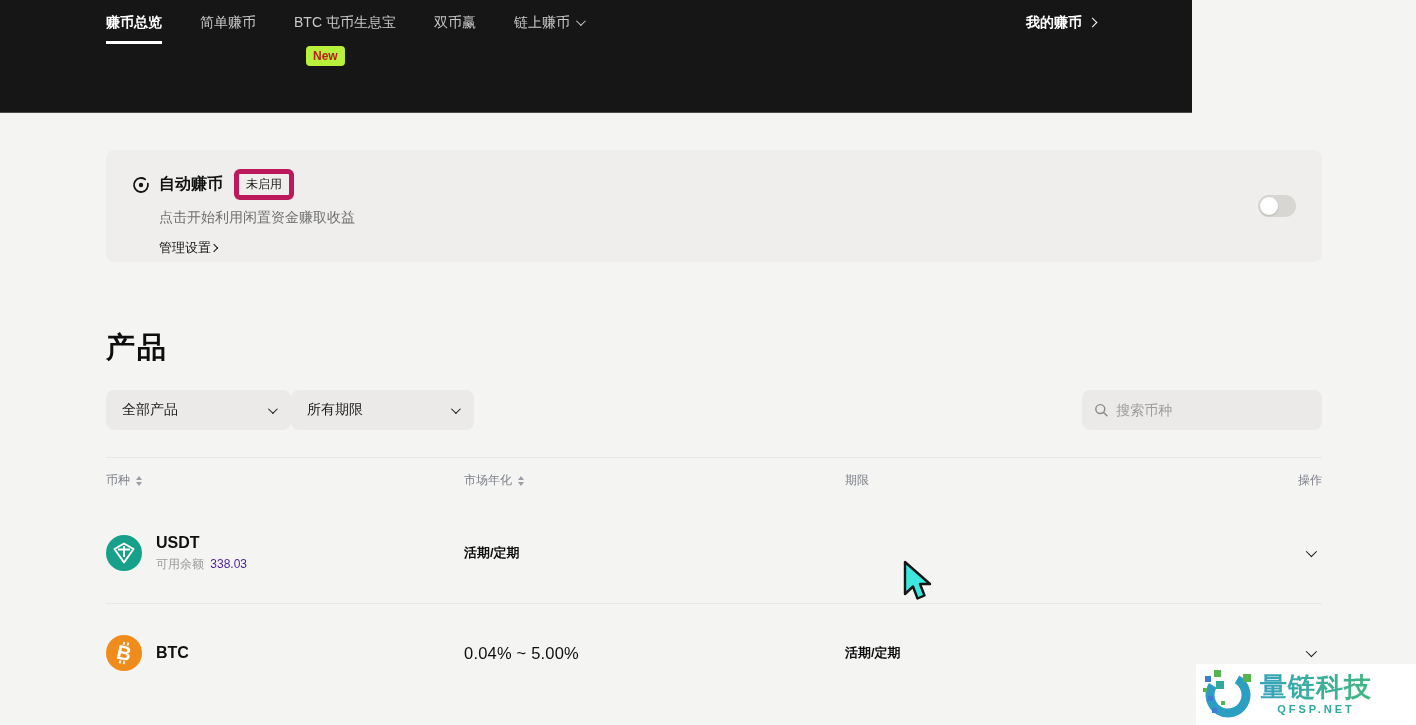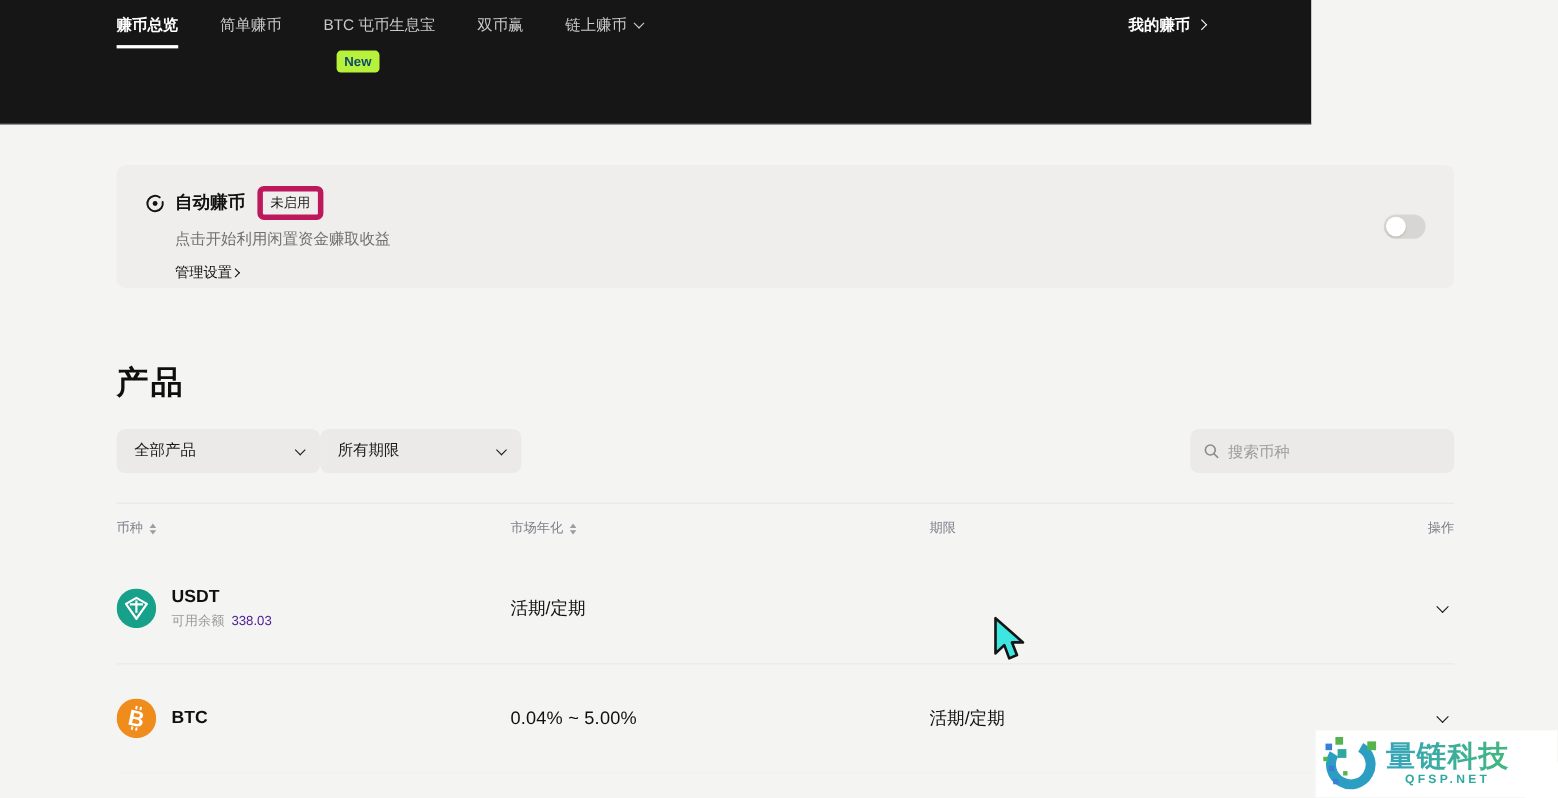--- a/index.html
+++ b/index.html
@@ -6,21 +6,21 @@
   html,body { width:1416px; height:725px; }
   body { font-family:"Liberation Sans","DejaVu Sans",sans-serif; background:#f4f4f3; overflow:hidden; position:relative; }
 
   
   .header { position:absolute; top:0; left:0; width:1192px; height:113px; background:#161616; border-bottom:1px solid #4a4a4a; }
   .nav { position:absolute; top:0; left:106px; height:45px; display:flex; align-items:center; gap:38px; }
   .nav-tab { color:#c9c9c9; font-size:14px; height:45px; display:flex; align-items:center; gap:6px; position:relative; cursor:pointer; white-space:nowrap; }
   .nav-tab.active { color:#ffffff; font-weight:bold; }
   .nav-tab.active::after { content:""; position:absolute; left:0; right:0; bottom:1px; height:3px; background:#ffffff; }
   .chev { display:inline-block; width:7px; height:7px; border-right:1.5px solid currentColor; border-bottom:1.5px solid currentColor; transform:rotate(45deg) translateY(-2px); }
-  .new-badge { position:absolute; left:306px; top:46px; background:#b8f13c; color:#0c4a6e; font-size:12px; font-weight:bold; padding:3px 7px; border-radius:4px; }
+  .new-badge { position:absolute; left:306px; top:46px; background:#b8f13c; color:#b91c1c; font-size:12px; font-weight:bold; padding:3px 7px; border-radius:4px; }
   .my-earn { position:absolute; top:0; right:96px; height:45px; display:flex; align-items:center; gap:7px; color:#ffffff; font-size:14px; font-weight:bold; cursor:pointer; }
   .chev-r { display:inline-block; width:7px; height:7px; border-right:1.7px solid currentColor; border-top:1.7px solid currentColor; transform:rotate(45deg); }
 
   
   .auto-card { position:absolute; left:106px; top:150px; width:1216px; height:112px; background:#efeeec; border-radius:8px; padding:19px 26px; }
   .auto-title-row { display:flex; align-items:center; gap:9px; }
   .auto-title { font-size:16px; font-weight:bold; color:#121212; }
   .status-badge { font-size:12px; color:#1a1a1a; border:5px solid #be185d; border-radius:6px; padding:2px 7px; margin-left:2px; }
   .auto-desc { margin:9px 0 0 27px; font-size:14px; color:#707070; }
   .manage-link { margin:12px 0 0 27px; display:inline-flex; align-items:center; gap:0; font-size:13px; color:#141414; cursor:pointer; }
@@ -50,21 +50,21 @@
   .trow { display:flex; align-items:center; height:100px; cursor:pointer; }
   .trow + .trow { border-top:1px solid #e9e8e6; }
   .trow:last-child { border-bottom:1px solid #f3f2f0; }
   .coin-cell { display:flex; align-items:center; gap:14px; }
   .coin-icon { width:36px; height:36px; flex:0 0 36px; }
   .coin-name { font-size:16px; font-weight:bold; color:#101010; }
   .coin-balance { font-size:12px; margin-top:4px; }
   .coin-balance .lbl { color:#9b9b9b; }
   .coin-balance .val { color:#4c1d95; font-weight:500; margin-left:3px; }
   .rate { font-size:16.5px; font-weight:500; color:#0f0f0f; letter-spacing:.2px; }
-  .term { font-size:16px; font-weight:400; color:#0f0f0f; }
+  .term { font-size:13px; font-weight:700; color:#0f0f0f; }
   .row-chev { display:flex; justify-content:flex-end; padding-right:8px; }
   .row-chev .chev { width:8px; height:8px; border-width:1.8px; color:#141414; }
 
   
   .cursor { position:absolute; left:901px; top:560px; width:36px; height:46px; pointer-events:none; }
 
   
   .watermark { position:absolute; right:0; bottom:0; width:220px; height:61px; background:#ffffff; display:flex; align-items:center; padding:4px 8px 4px 6px; gap:6px; }
   .wm-text { display:flex; flex-direction:column; align-items:center; line-height:1; }
   .wm-brand { font-size:27px; font-weight:bold; background:linear-gradient(90deg,#35a4bc,#41b77d); -webkit-background-clip:text; background-clip:text; color:transparent; letter-spacing:1px; }

